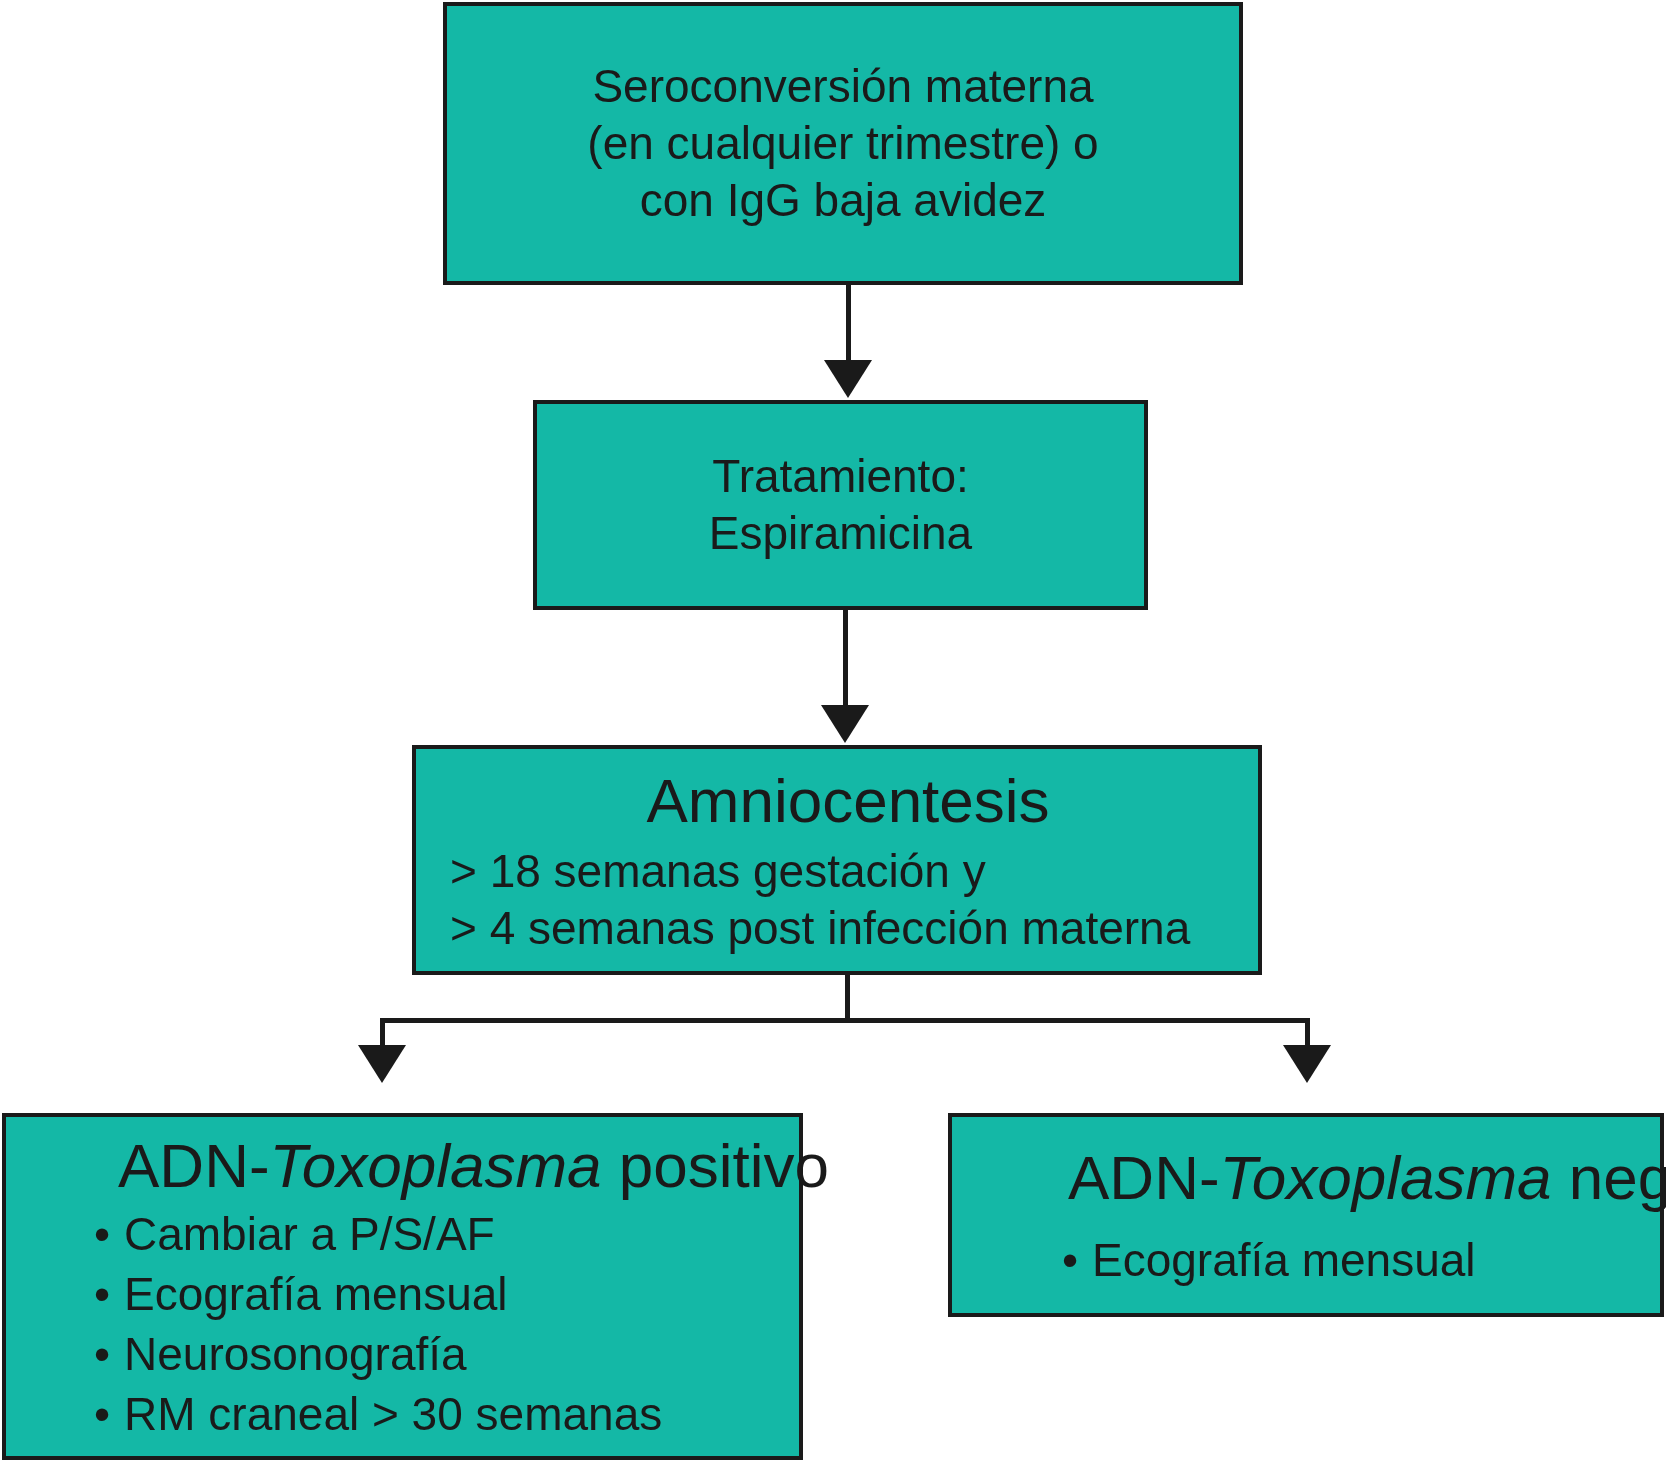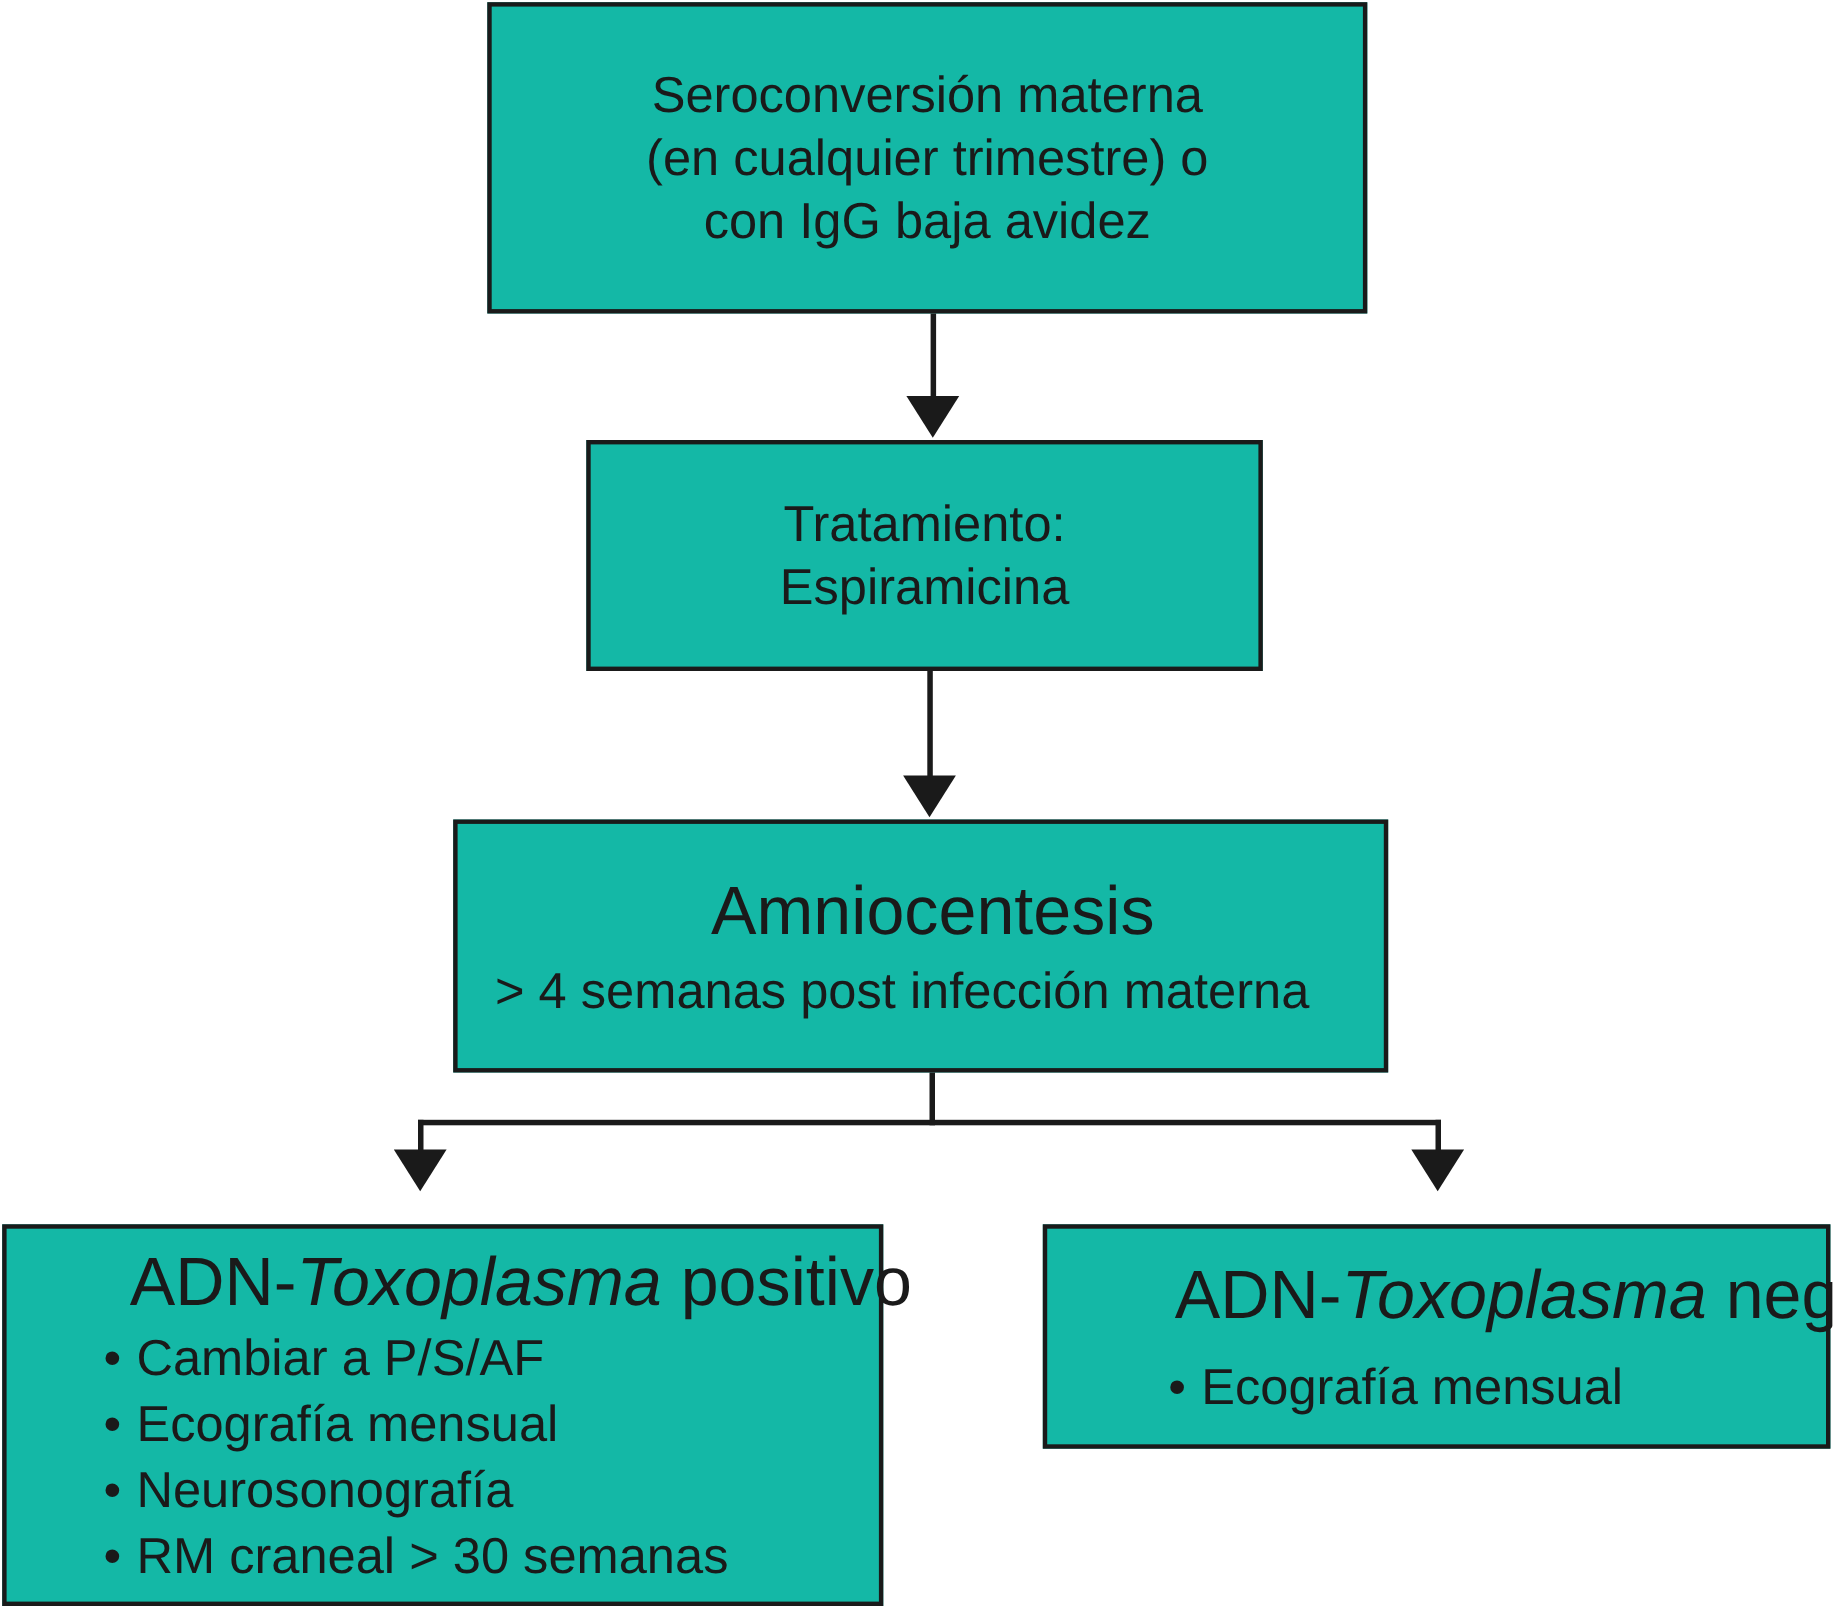--- a/index.html
+++ b/index.html
@@ -112,20 +112,21 @@
   <div class="node" id="node-tratamiento">
     <div class="line">Tratamiento:</div>
     <div class="line">Espiramicina</div>
   </div>
 
   <div class="vline" style="left:843px; top:610px; height:98px;"></div>
   <div class="arrowhead" style="left:821px; top:705px;"></div>
 
   <div class="node left-lines" id="node-amniocentesis">
     <div class="head">Amniocentesis</div>
+    <div class="line">&gt; 18 semanas gestación  y</div>
     <div class="line">&gt; 4 semanas post infección materna</div>
   </div>
 
   <div class="vline" style="left:845px; top:975px; height:48px;"></div>
   <div class="hline" style="left:380px; top:1018px; width:930px;"></div>
   <div class="vline" style="left:380px; top:1018px; height:35px;"></div>
   <div class="arrowhead" style="left:358px; top:1045px;"></div>
   <div class="vline" style="left:1305px; top:1018px; height:35px;"></div>
   <div class="arrowhead" style="left:1283px; top:1045px;"></div>
 

